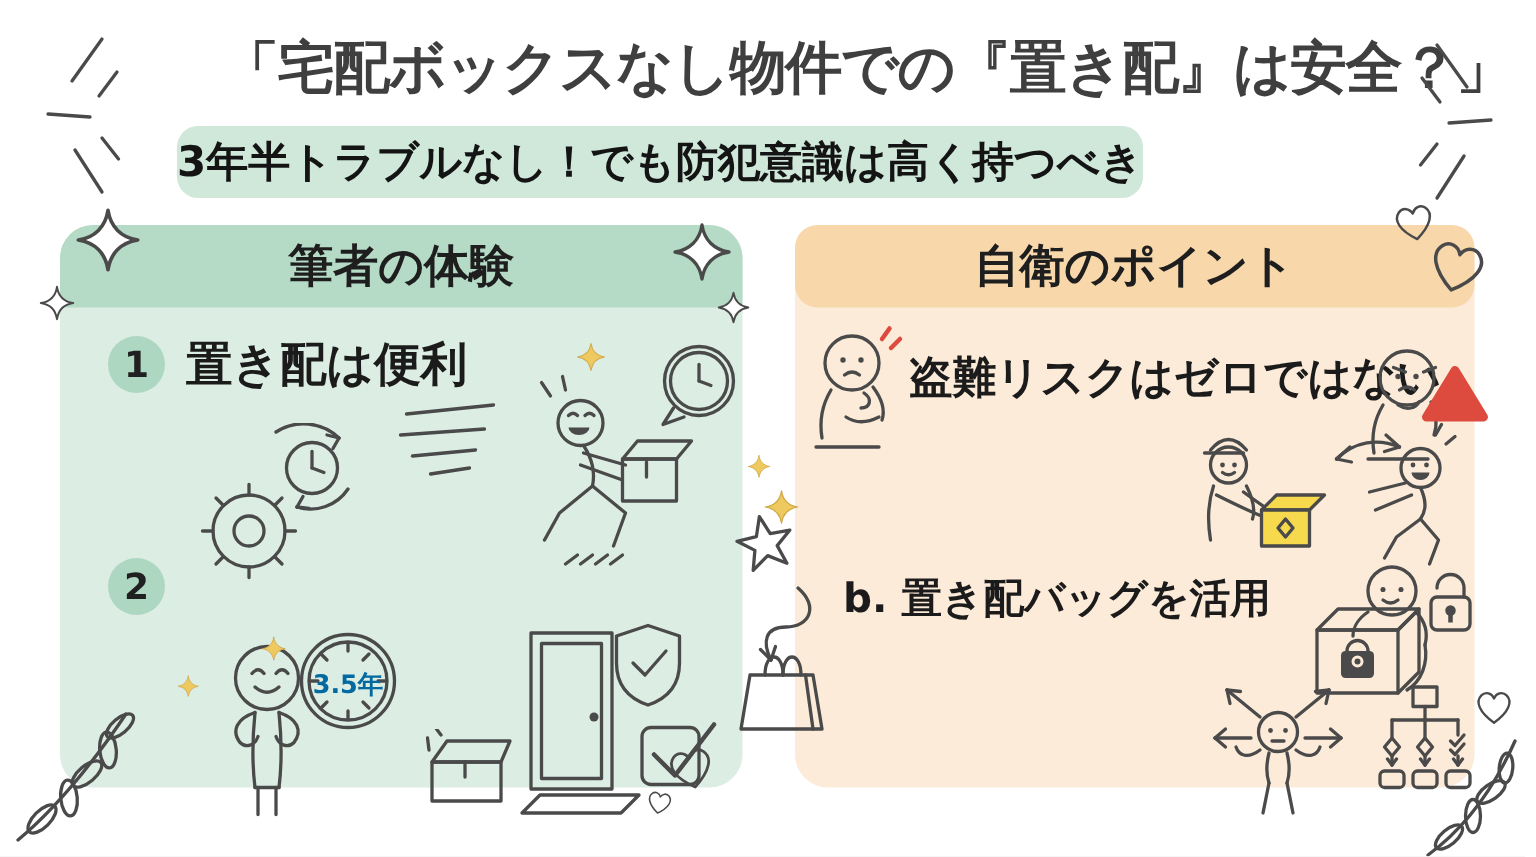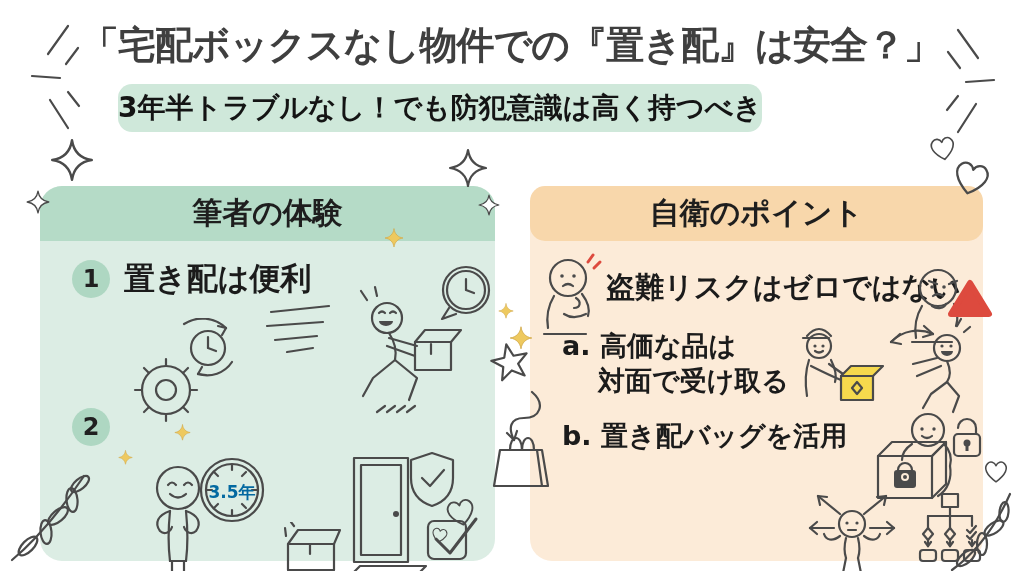--- a/index.html
+++ b/index.html
@@ -5,26 +5,26 @@
   :root{
     --mint-header:#b5dbc7; --mint-body:#dcede4; --mint-chip:#cfe8da; --marker-circle:#aed7c2;
     --peach-header:#f8d7ab; --peach-body:#fcebd8; --accent-red:#dd4a3e; --box-yellow:#f6d94d;
     --ink:#3f3f3f; --text:#1b1b1b; --doodle:#4a4a4a; --gold:#eec95f; --bg:#ffffff;
   }
   *{margin:0;padding:0;box-sizing:border-box;}
   body{font-family:"DejaVu Sans","Liberation Sans",sans-serif;background:#e8e8e8;}
   .canvas{position:relative;width:1024px;height:571px;background:var(--bg);overflow:hidden;
           font-family:"DejaVu Sans","Liberation Sans",sans-serif;}
   .abs{position:absolute;}
-  .title{left:0;right:16px;top:20px;text-align:center;font-size:38px;font-weight:800;
+  .title{left:0;right:16px;top:20px;text-align:right;font-size:38px;font-weight:800;
          color:var(--ink);white-space:nowrap;letter-spacing:-1px;padding-left:14px;}
   .subtitle{left:118px;top:84px;width:644px;height:48px;background:var(--mint-chip);
             border-radius:14px;display:flex;align-items:center;justify-content:center;
             font-size:28px;font-weight:800;color:#141414;white-space:nowrap;}
-  .panel{top:150px;height:375px;border-radius:22px;margin-top:36px;}
+  .panel{top:150px;height:375px;border-radius:22px;}
   .panel.left{left:40px;width:455px;background:var(--mint-body);}
   .panel.right{left:530px;width:453px;background:var(--peach-body);}
   .panel-header{position:absolute;left:0;top:0;right:0;height:55px;border-radius:22px 22px 0 0;
                 display:flex;align-items:center;justify-content:center;font-size:30px;
                 font-weight:800;color:#1e1e1e;white-space:nowrap;}
   .panel.left .panel-header{background:var(--mint-header);}
   .panel.right .panel-header{background:var(--peach-header);border-radius:15px;}
   .item-row{position:absolute;display:flex;align-items:center;gap:14px;white-space:nowrap;}
   .num{width:38px;height:38px;border-radius:50%;background:var(--marker-circle);
        display:flex;align-items:center;justify-content:center;font-size:24px;font-weight:700;
@@ -218,24 +218,20 @@
       <path d="M36 52 C42 56 48 54 50 50"></path>
       <path d="M26 52 C20 62 18 72 20 84"></path>
         <path d="M58 50 C62 58 62 66 60 72"></path>
       <path d="M16 88 L56 88"></path>
     </svg>
 
     <svg class="abs doodle" style="left:417px;top:92px" width="46" height="42" viewBox="0 0 46 42">
       <path class="tri" d="M23 5 L42 36 L4 36 Z"></path>
     </svg>
 
-    <div class="r-item" style="left:32px;top:142px">
-      <div><span>a.</span> <span>高価な品は</span></div>
-      <div class="ln2">対面で受け取る</div>
-    </div>
 
     <svg class="abs doodle" style="left:265px;top:128px" width="185" height="105" viewBox="0 0 185 105">
       <path d="M12 22 Q24 8 36 22"></path>
         <path d="M8 24 L34 24"></path>
       <circle cx="24" cy="32" r="12"></circle>
       <circle class="fill-ink" cx="20" cy="32" r="1.6"></circle>
         <circle class="fill-ink" cx="28" cy="32" r="1.6"></circle>
       <path d="M20 37 q4 3 8 0"></path>
       <path d="M14 46 C10 58 10 70 12 82"></path>
         <path d="M36 46 C40 54 42 62 40 68"></path>

